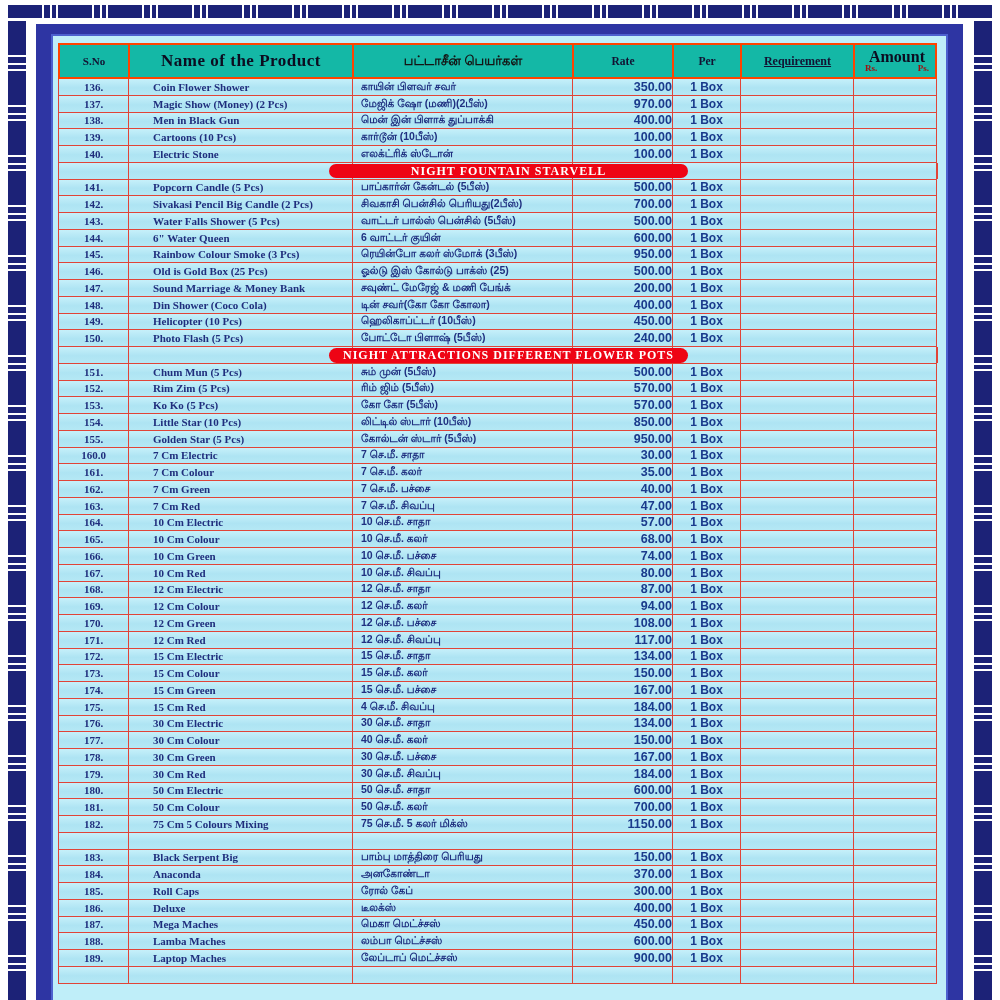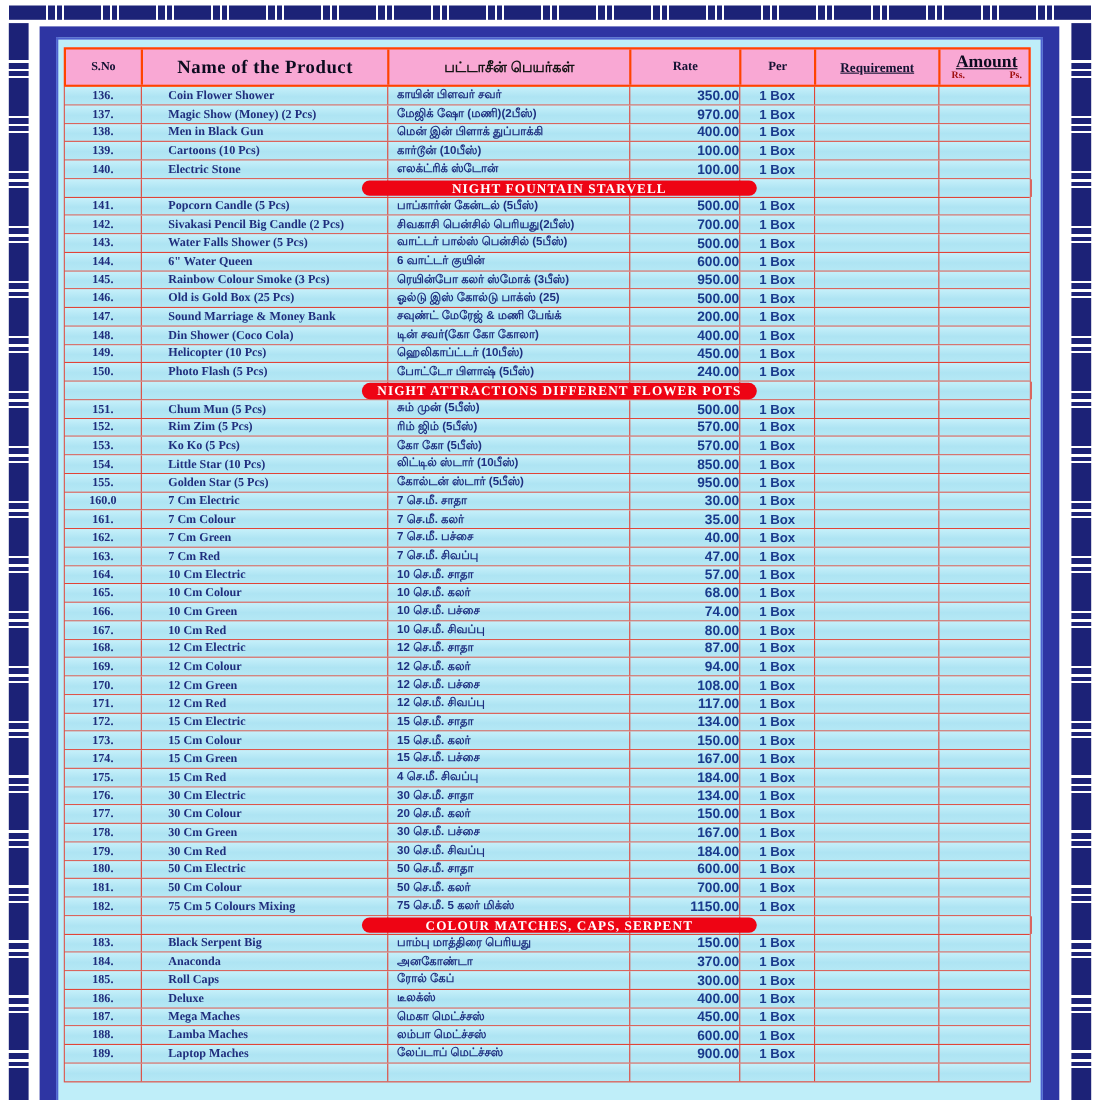--- a/index.html
+++ b/index.html
@@ -36,36 +36,36 @@
   }
   .frame-inner{
     position:absolute;left:15px;right:15px;top:10px;bottom:0;
     background:#bfeef9;
     border-left:2px solid #4d61cf;border-right:2px solid #4d61cf;border-top:2px solid #4d61cf;
   }
   
   .price-table{position:absolute;left:58px;top:43px;width:879px;}
   .thead{
     display:grid;grid-template-columns:var(--cols);
-    height:36px;background:#f9a8d4;
+    height:36px;background:#14b8a6;
     border:2px solid var(--hborder);box-sizing:border-box;
   }
   .th{
     border-right:2px solid var(--hborder);box-sizing:border-box;
     display:flex;align-items:center;justify-content:center;
     color:#121232;overflow:hidden;
   }
   .th:last-child{border-right:none;}
   .th-sno{font:bold 11px "Liberation Serif",serif;}
   .th-name{font:bold 17px "Liberation Serif",serif;letter-spacing:.5px;color:#0c0c20;}
   .th-tamil{font:bold 13px "Liberation Sans",sans-serif;color:#141414;}
   .th-rate,.th-per{font:bold 11.5px "Liberation Serif",serif;}
   .th-req{font:bold 12px "Liberation Serif",serif;text-decoration:underline;}
   .th-amount{flex-direction:column;justify-content:center;gap:0;}
-  .th-amount .amt{font:bold 16px "Liberation Serif",serif;line-height:15px;color:#0c0c20;text-decoration:underline;}
+  .th-amount .amt{font:bold 16px "Liberation Serif",serif;line-height:15px;color:#0c0c20;}
   .th-amount .subs{display:flex;width:100%;justify-content:space-between;
     padding:0 10px;box-sizing:border-box;
     font:bold 9px "Liberation Serif",serif;color:#a01010;line-height:9px;}
   .tbody{border-left:1px solid var(--grid);border-right:1px solid var(--grid);}
   .row{
     display:grid;grid-template-columns:var(--cols);
     height:16.75px;box-sizing:border-box;
     border-bottom:1px solid var(--grid);position:relative;
     background:linear-gradient(180deg,#c6f0fa 0%,#aee4f3 55%,#b5e8f5 100%);
   }
@@ -463,21 +463,21 @@
     <div class="cell c-name">30 Cm Electric</div>
     <div class="cell c-tamil">30 செ.மீ. சாதா</div>
     <div class="cell c-rate">134.00</div>
     <div class="cell c-per">1 Box</div>
     <div class="cell"></div>
     <div class="cell"></div>
   </div>
       <div class="row">
     <div class="cell c-sno">177.</div>
     <div class="cell c-name">30 Cm Colour</div>
-    <div class="cell c-tamil">20 செ.மீ. கலர்</div>
+    <div class="cell c-tamil">40 செ.மீ. கலர்</div>
     <div class="cell c-rate">150.00</div>
     <div class="cell c-per">1 Box</div>
     <div class="cell"></div>
     <div class="cell"></div>
   </div>
       <div class="row">
     <div class="cell c-sno">178.</div>
     <div class="cell c-name">30 Cm Green</div>
     <div class="cell c-tamil">30 செ.மீ. பச்சை</div>
     <div class="cell c-rate">167.00</div>
@@ -522,21 +522,20 @@
     <div class="cell"></div>
   </div>
       <div class="row">
     <div class="cell"></div>
     <div class="cell"></div>
     <div class="cell"></div>
     <div class="cell"></div>
     <div class="cell"></div>
     <div class="cell"></div>
     <div class="cell"></div>
-    <div class="section-pill">COLOUR MATCHES, CAPS, SERPENT</div>
   </div>
       <div class="row">
     <div class="cell c-sno">183.</div>
     <div class="cell c-name">Black Serpent Big</div>
     <div class="cell c-tamil">பாம்பு மாத்திரை பெரியது</div>
     <div class="cell c-rate">150.00</div>
     <div class="cell c-per">1 Box</div>
     <div class="cell"></div>
     <div class="cell"></div>
   </div>

